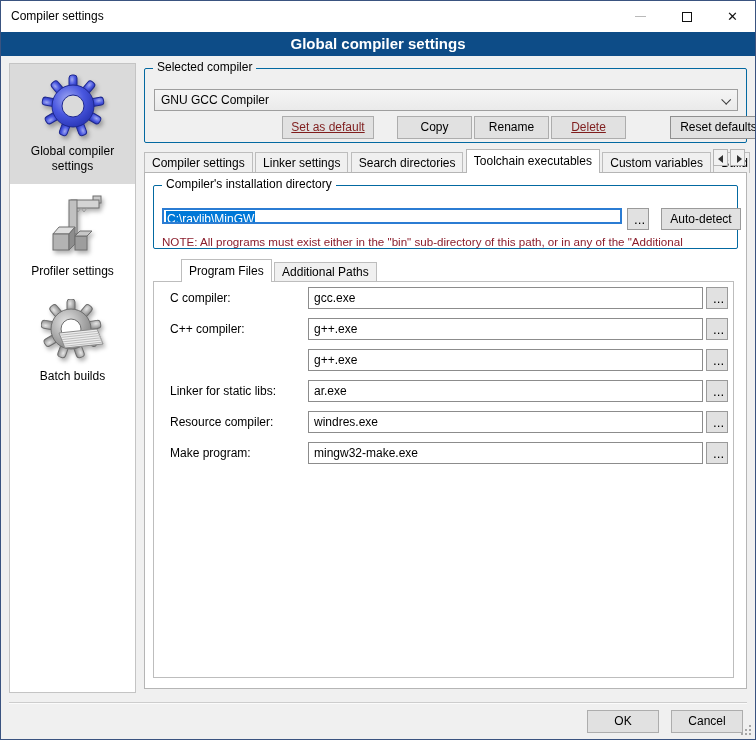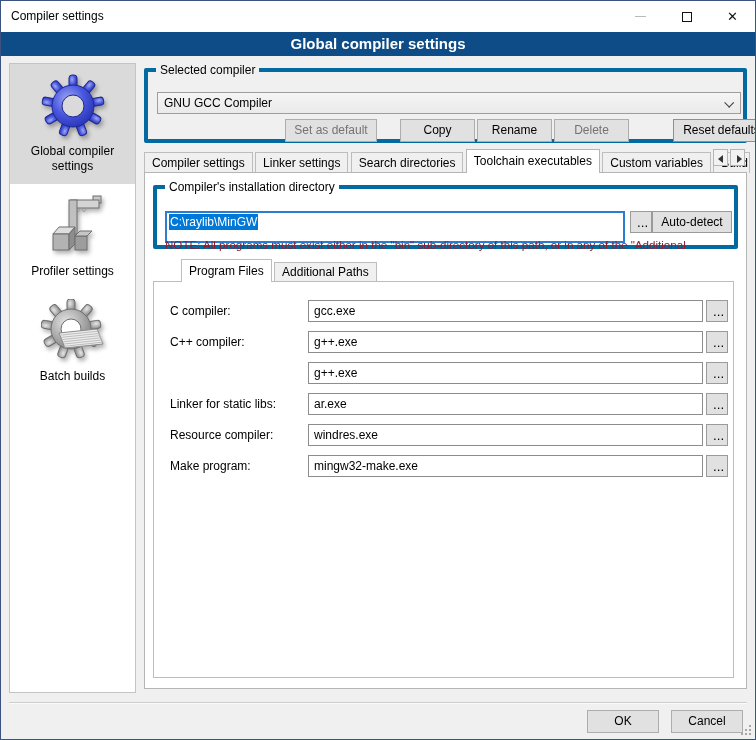--- a/index.html
+++ b/index.html
@@ -19,33 +19,33 @@
   .banner{position:absolute;left:0;top:31px;width:100%;height:24px;background:#0d4c87;color:#fff;font-weight:bold;font-size:15px;text-align:center;line-height:24px;}
 
   
   .sidebar{position:absolute;left:8px;top:62px;width:127px;height:630px;background:#fff;border:1px solid #c4c4c4;}
   .side-item{width:100%;padding:8px 2px 10px 2px;text-align:center;cursor:default;}
   .side-item.selected{background:#dadada;}
   .side-item .icon{display:block;margin:2px auto 6px auto;width:64px;height:64px;filter:drop-shadow(2px 3px 2px rgba(0,0,0,0.30));}
   .side-item .cap{display:block;line-height:15px;font-size:12px;}
 
   
-  .groupbox{position:absolute;border:4px solid #0369a1;border-radius:2px;}
+  .groupbox{position:absolute;border:1px solid #0369a1;border-radius:2px;}
   .groupbox>.glabel{position:absolute;top:-9px;left:8px;padding:0 4px;font-size:12px;}
   .g-on-gray>.glabel{background:#f0f0f0;}
   .g-on-white>.glabel{background:#fff;}
 
   
   .grp-compiler{left:143px;top:67px;width:603px;height:75px;}
   .combo{position:absolute;background:linear-gradient(#f5f5f5,#eaeaea);border:1px solid #9e9e9e;height:22px;line-height:20px;padding:0 22px 0 6px;white-space:nowrap;overflow:hidden;}
   .combo .chev{position:absolute;right:8px;top:7px;width:7px;height:7px;border-right:1.3px solid #3c3c3c;border-bottom:1.3px solid #3c3c3c;transform:rotate(45deg) translateY(-1px);}
   .combo-main{left:9px;top:20px;width:584px;}
   .btnrow{position:absolute;left:0;top:47px;width:100%;height:23px;}
   .btn{position:absolute;height:23px;background:#e1e1e1;border:1px solid #adadad;text-align:center;line-height:21px;font-size:12px;padding:0;}
-  .btn.disabled{color:#737373;}
+  .btn.disabled{color:#7f1d1d;text-decoration:underline;}
   .b-setdef{left:137px;width:92px;}
   .b-copy{left:252px;width:75px;}
   .b-rename{left:329px;width:75px;}
   .b-delete{left:406px;width:75px;}
   .b-reset{left:501px;width:97px;border-color:#8f8f8f;margin-left:24px;}
 
   
   .tabstrip{position:absolute;left:143px;top:148px;height:24px;width:603px;white-space:nowrap;}
   .tab{display:inline-block;vertical-align:bottom;height:21px;line-height:20px;padding:0 7px;border:1px solid #bdbdbd;border-bottom:none;background:#f0f0f0;margin-right:-1px;font-size:12px;}
   .tab.active{height:24px;line-height:23px;background:#fff;position:relative;z-index:3;border-color:#b5b5b5;}
@@ -54,35 +54,35 @@
   .arrowbtn{display:inline-block;width:15px;height:17px;background:#f2f2f2;border:1px solid #b5b5b5;position:relative;margin-left:-1px;}
   .tri{position:absolute;top:5px;width:0;height:0;border-top:4px solid transparent;border-bottom:4px solid transparent;}
   .tri-left{left:4px;border-right:5px solid #333;}
   .tri-right{left:6px;border-left:5px solid #333;}
 
   
   .panel{position:absolute;left:143px;top:171px;width:603px;height:517px;background:#fff;border:1px solid #b5b5b5;z-index:2;}
 
   
   .grp-dir{left:8px;top:12px;width:585px;height:64px;padding-left:33px;}
-  .dirinput{position:absolute;left:8px;top:22px;width:460px;height:32px;background:#fff;border:2px solid #2b7cd3;line-height:18px;padding-left:2px;white-space:nowrap;overflow:hidden;}
+  .dirinput{position:absolute;left:8px;top:22px;width:460px;height:16px;background:#fff;border:2px solid #2b7cd3;line-height:18px;padding-left:2px;white-space:nowrap;overflow:hidden;}
   .dirinput .sel{background:#0078d7;color:#fff;padding:1px 1px;}
   .minibtn{position:absolute;top:22px;height:22px;background:#e1e1e1;border:1px solid #9a9a9a;text-align:center;line-height:19px;}
   .b-browse-dir{left:473px;width:22px;}
-  .b-autodetect{left:495px;width:80px;font-size:12px;}
+  .b-autodetect{left:507px;width:80px;font-size:12px;}
   .note{position:absolute;left:8px;top:49px;width:577px;color:#8b1e2d;font-size:11.6px;white-space:nowrap;overflow:hidden;}
 
   
   .innerstrip{position:absolute;left:8px;top:86px;height:23px;white-space:nowrap;padding-left:28px;}
   .itab{display:inline-block;vertical-align:bottom;height:20px;line-height:19px;padding:0 7px;border:1px solid #bdbdbd;border-bottom:none;background:#f0f0f0;margin-right:-1px;font-size:12px;}
   .itab.active{height:23px;line-height:22px;background:#fff;position:relative;z-index:3;}
   .page{position:absolute;left:8px;top:108px;width:581px;height:397px;background:#fff;border:1px solid #bdbdbd;z-index:2;}
 
   
-  .rows{position:absolute;left:0;top:18px;width:100%;}
+  .rows{position:absolute;left:0;top:5px;width:100%;}
   .frow{position:relative;height:22px;margin-bottom:9px;}
   .frow .flabel{position:absolute;left:16px;top:0;line-height:22px;}
   .field{position:absolute;left:154px;top:0;width:395px;height:22px;background:#fff;border:1px solid #8c8c8c;line-height:20px;padding-left:5px;white-space:nowrap;overflow:hidden;}
   .frow .minibtn{left:552px;top:0;width:22px;}
   .selfield{position:absolute;left:154px;top:0;width:420px;height:22px;background:#e3e3e3;border:1px solid #8c8c8c;line-height:20px;padding:0 22px 0 5px;white-space:nowrap;overflow:hidden;}
   .selfield .chev{position:absolute;right:8px;top:7px;width:7px;height:7px;border-right:1.3px solid #3c3c3c;border-bottom:1.3px solid #3c3c3c;transform:rotate(45deg) translateY(-1px);}
 
   
   .footline{position:absolute;left:8px;right:8px;top:701px;height:2px;border-top:1px solid #cdcdcd;border-bottom:1px solid #fbfbfb;}
   .b-ok{left:586px;top:709px;width:72px;}

